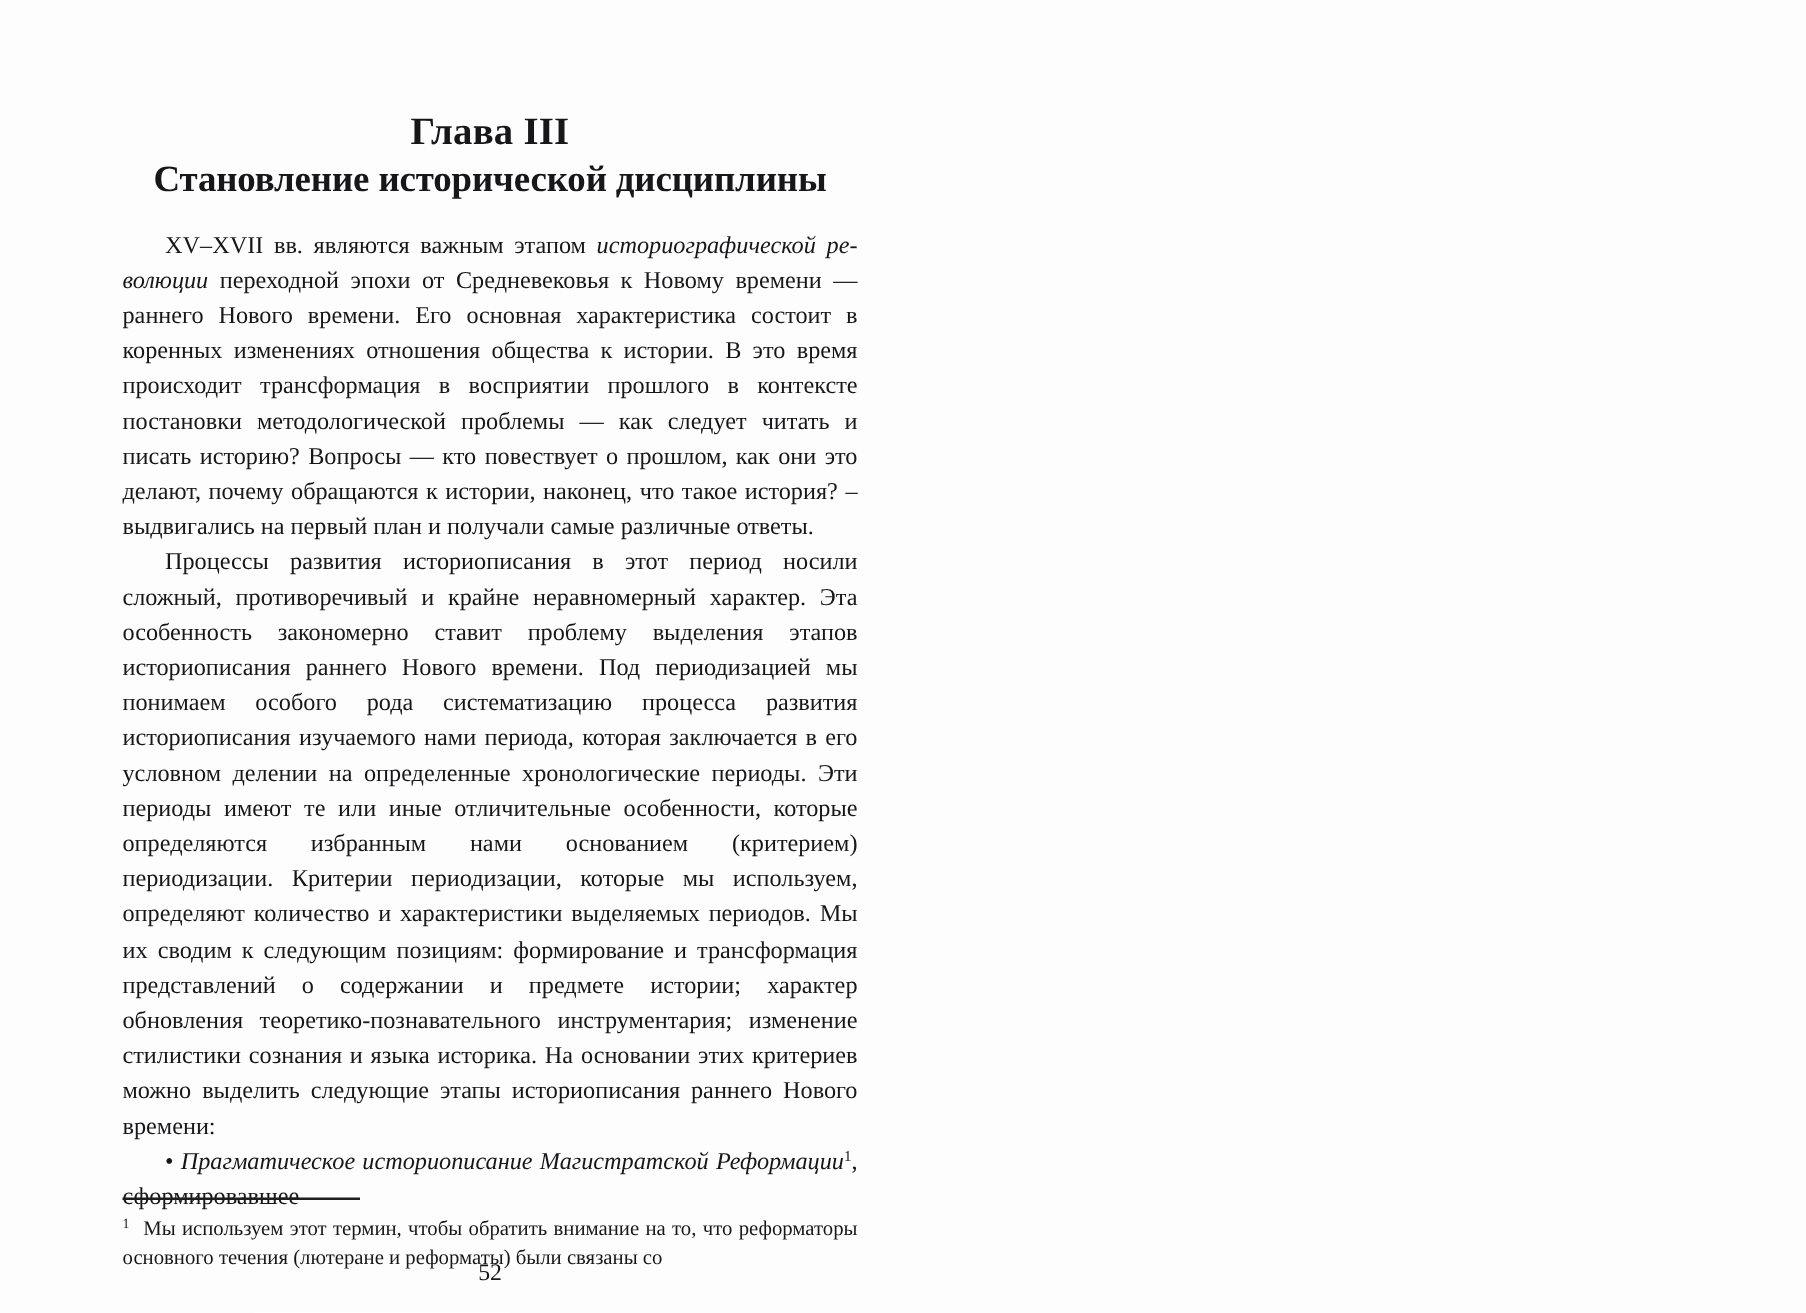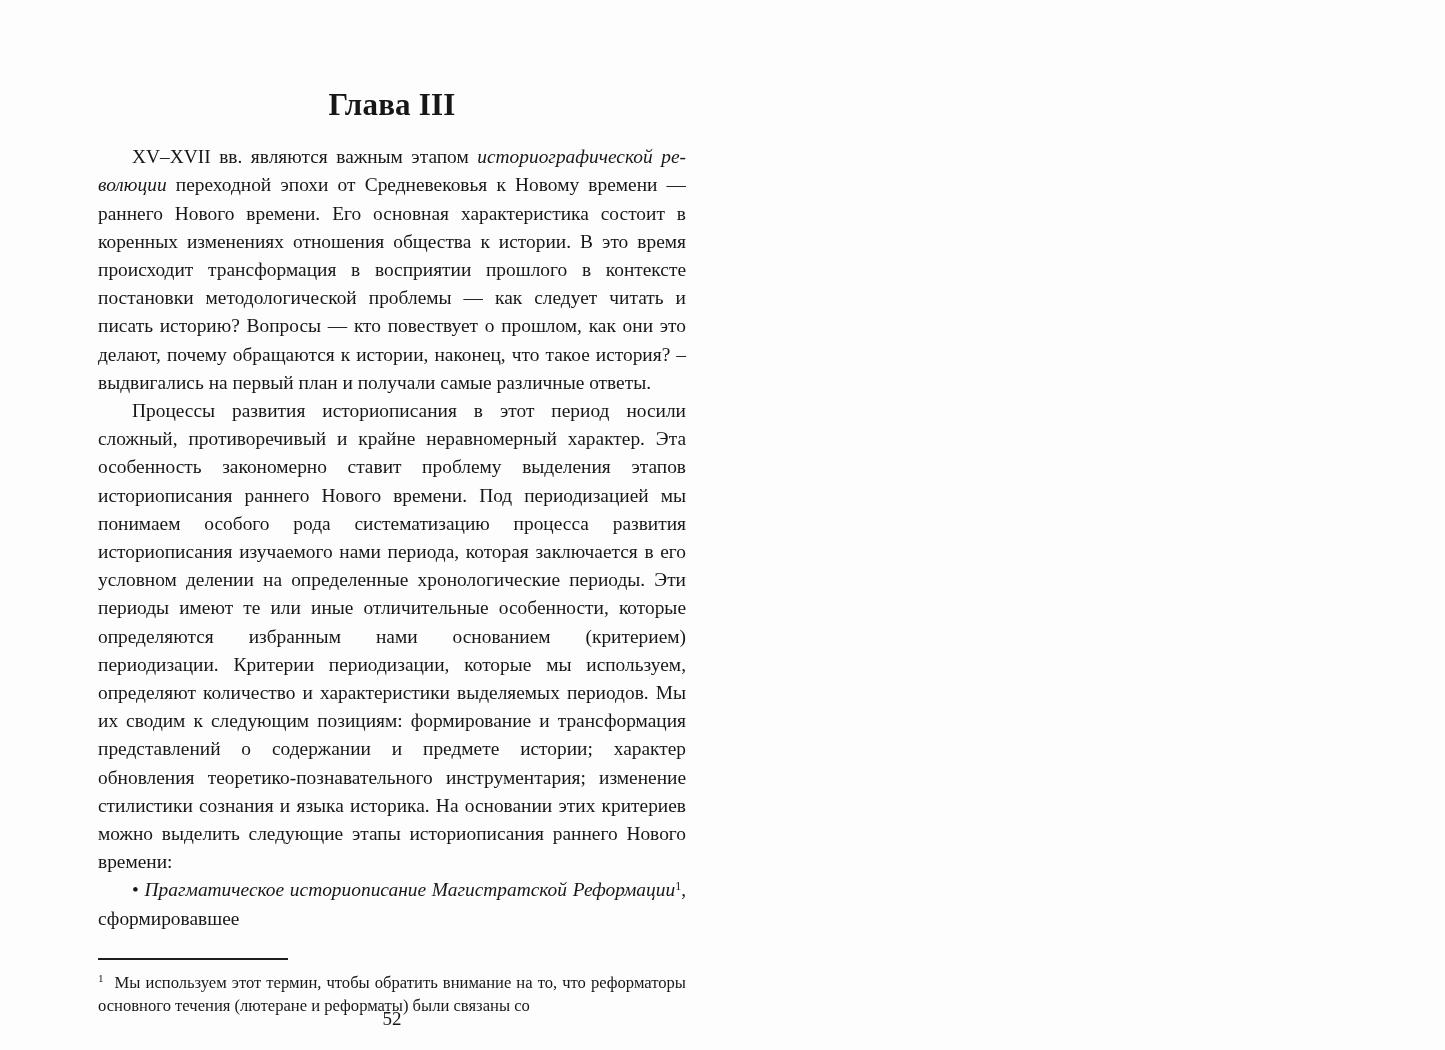--- a/index.html
+++ b/index.html
@@ -112,20 +112,21 @@
 
 <div class="spread">
 
   <div class="page page-left">
 
     <div class="text-col col-left">
 
       <div class="chapter-head">
         <div class="chapter-num">Глава III</div>
         <div class="chapter-title">
+          <span>Становление исторической дисциплины</span>
         </div>
       </div>
 
       <p class="para"><span>XV–XVII вв. являются важным этапом </span><em class="it">историографической ре­волюции</em><span> переходной эпохи от Средневековья к Новому времени — раннего Нового времени. Его основная характеристика состоит в коренных изменениях отношения общества к истории. В это время происходит трансформация в восприятии прошлого в контексте постановки методологической проблемы — как следует читать и писать историю? Вопросы — кто повествует о прошлом, как они это делают, почему обращаются к истории, наконец, что такое история? – выдвигались на первый план и получали самые различные ответы.</span></p>
 
       <p class="para">Процессы развития историописания в этот период носили сложный, противоречивый и крайне неравномерный характер. Эта особенность закономерно ставит проблему выделения этапов историописания раннего Нового времени. Под периодизацией мы понимаем особого рода систематизацию процесса развития историописания изучаемого нами периода, которая заключается в его условном делении на определенные хронологические периоды. Эти периоды имеют те или иные отличительные особенности, которые определяются избранным нами основанием (критерием) периодизации. Критерии периодизации, которые мы используем, определяют количество и характеристики выделяемых периодов. Мы их сводим к следующим позициям: формирование и трансформация представлений о содержании и предмете истории; характер обновления теоретико-познавательного инструментария; изменение стилистики сознания и языка историка. На основании этих критериев можно выделить следующие этапы историописания раннего Нового времени:</p>
 
 
       <p class="bullet"><span>• </span><em class="it">Прагматическое историописание Магистратской Реформации</em><sup class="fn">1</sup><span>, сформировавшее </span></p>
 

